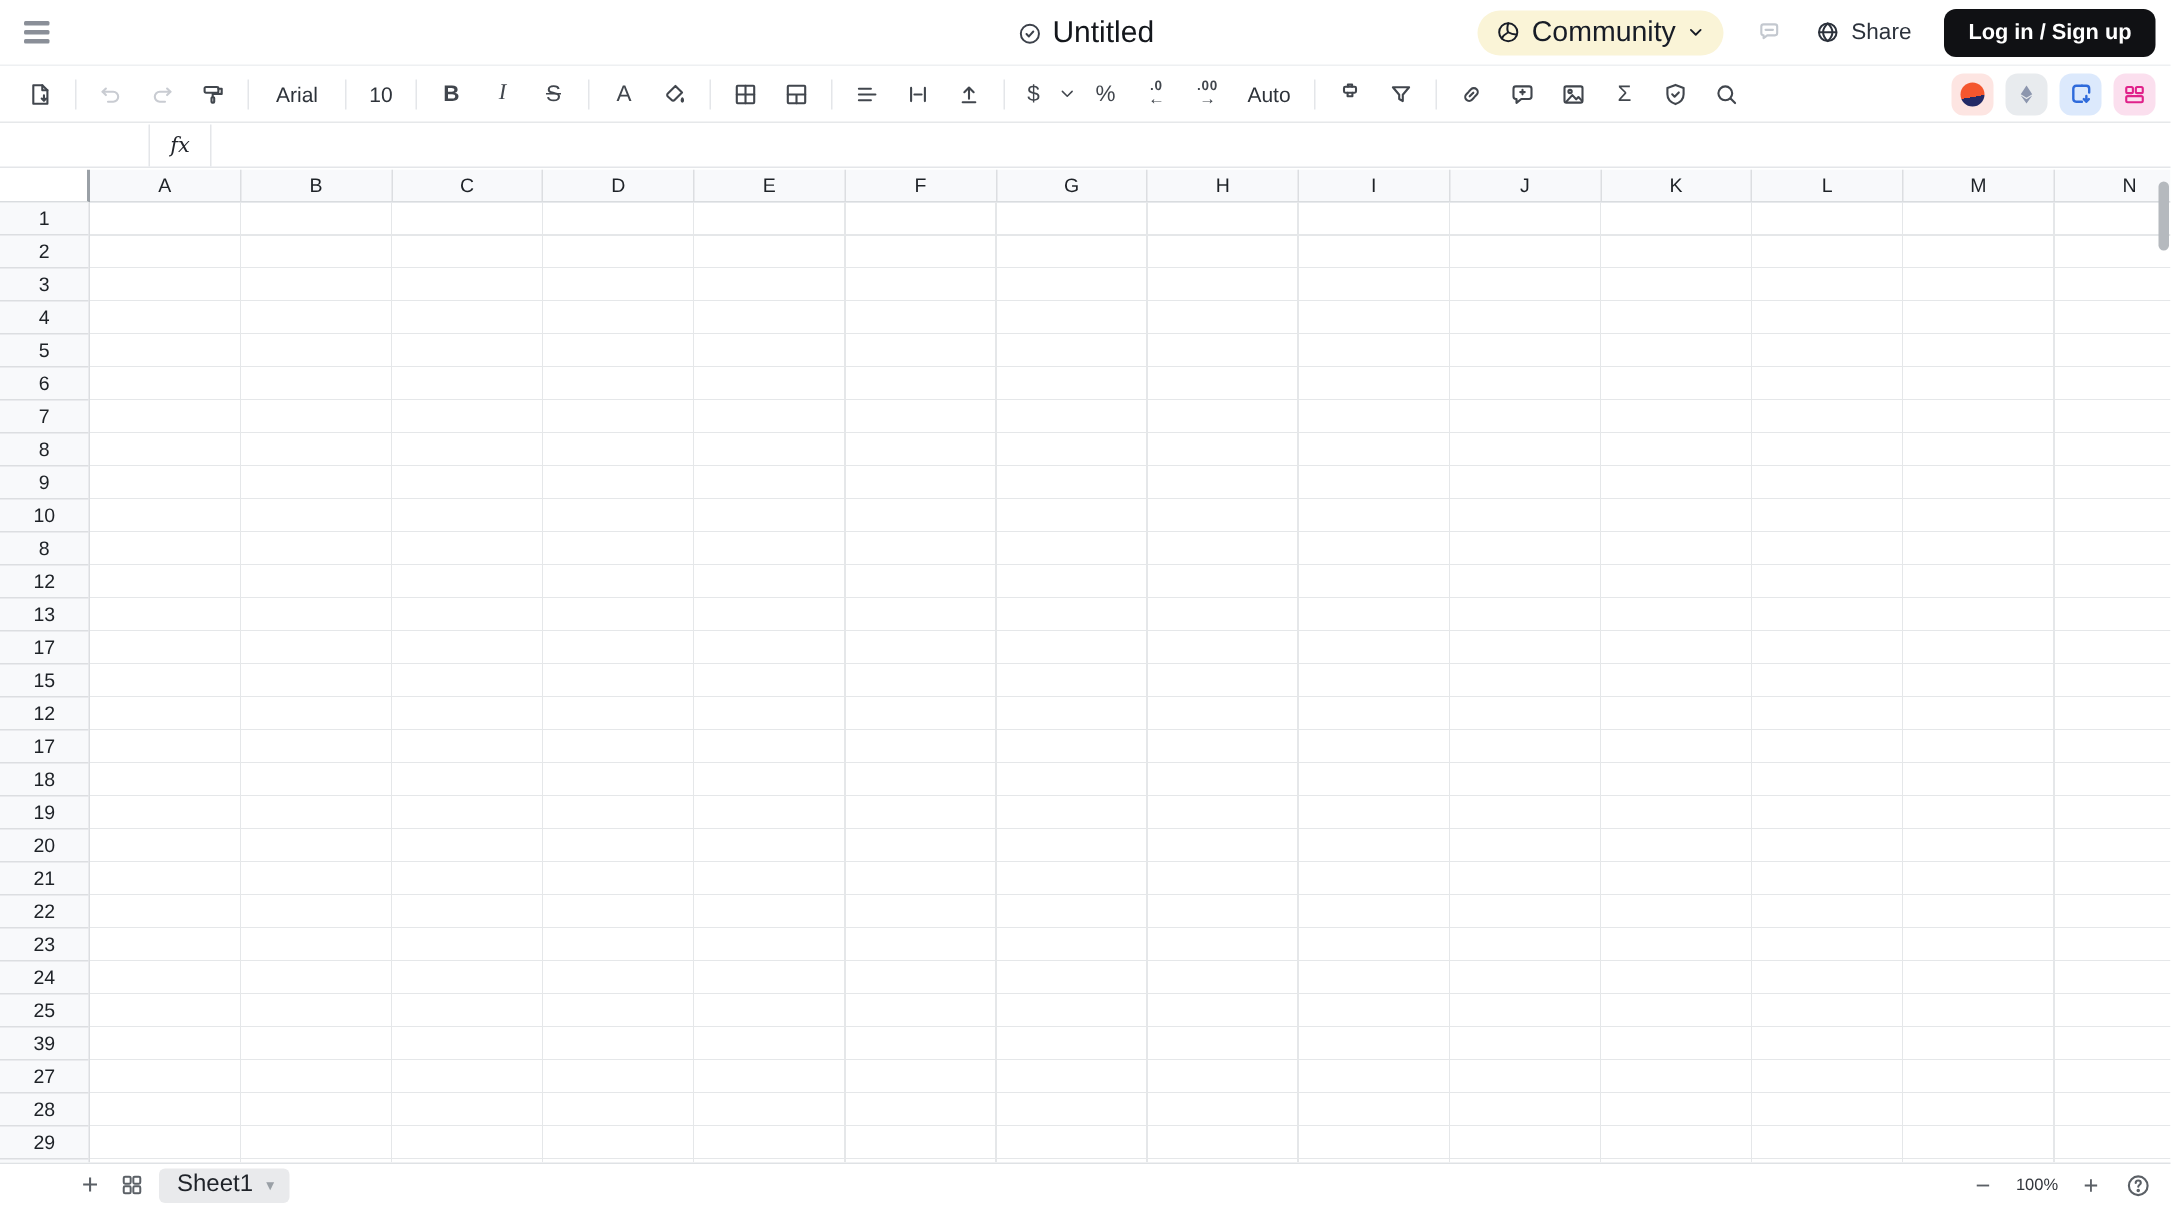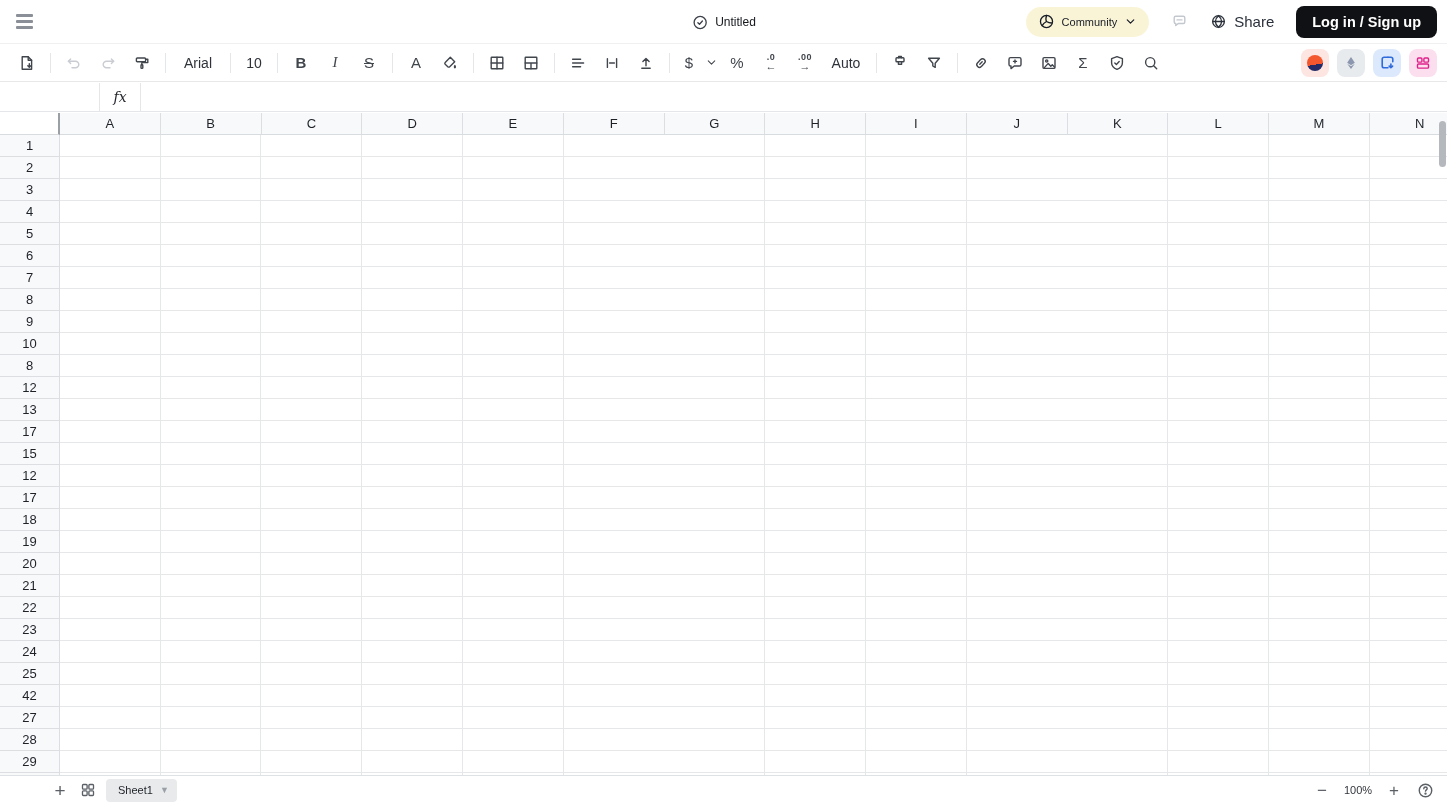--- a/index.html
+++ b/index.html
@@ -7,25 +7,25 @@
     font-family:"Liberation Sans","DejaVu Sans",sans-serif; color:#23262b; }
 
   
   .header { position:absolute; top:0; left:0; right:0; height:44px;
     border-bottom:1px solid #eef0f2; display:flex; align-items:center; padding:0 10px; }
   .hamburger { width:24px; height:24px; display:flex; flex-direction:column; justify-content:center; gap:3px; cursor:pointer; margin-left:6px; }
   .hamburger span { display:block; width:17px; height:3px; background:#8a8f98; border-radius:1px; }
   .title-wrap { position:absolute; left:50%; top:0; height:44px; transform:translateX(-50%);
     display:flex; align-items:center; gap:7px; }
   .title-wrap svg { stroke:#3c414a; }
-  .doc-title { font-size:12px; font-weight:500; color:#14171c; }
+  .doc-title { font-size:20px; font-weight:500; color:#14171c; }
   .header-right { margin-left:auto; display:flex; align-items:center; gap:22px; }
   .community-pill { display:flex; align-items:center; gap:7px; height:30px; padding:0 12px;
     background:#FAF4D7; border-radius:15px; cursor:pointer; }
-  .community-pill .label { font-size:11px; font-weight:500; color:#171c26; }
+  .community-pill .label { font-size:19px; font-weight:500; color:#171c26; }
   .icon-16 { width:17px; height:17px; }
   .share-btn { display:flex; align-items:center; gap:7px; cursor:pointer; }
   .share-btn .label { font-size:15px; color:#2b313b; }
   .login-btn { height:32px; padding:0 16px; background:#101114; color:#fff; border:none;
     border-radius:8px; font-size:14.5px; font-weight:700; cursor:pointer;
     font-family:"Liberation Sans",sans-serif; }
 
   
   .toolbar { position:absolute; top:44px; left:0; right:0; height:38px;
     border-bottom:1px solid #e6e8ea; display:flex; align-items:center; padding:0 10px; }
@@ -83,21 +83,21 @@
 
   
   .footer { position:absolute; bottom:0; left:0; right:0; height:29px; background:#fff;
     border-top:1px solid #dfe2e5; display:flex; align-items:center; padding:0 13px 0 48px; }
   .foot-btn { display:flex; align-items:center; justify-content:center; width:24px; height:24px;
     cursor:pointer; color:#5b6066; }
   .foot-btn svg { stroke:#5b6066; fill:none; stroke-width:1.5; stroke-linecap:round; }
   .add-sheet { font-size:19px; font-weight:400; line-height:1; margin-right:4px; }
   .sheet-tab { display:flex; align-items:center; gap:7px; height:23px; padding:0 8px 0 12px;
     background:#e9eaec; border-radius:4px; margin-left:6px; cursor:pointer; }
-  .sheet-tab .label { font-size:11px; color:#1f2329; }
+  .sheet-tab .label { font-size:16px; color:#1f2329; }
   .sheet-tab .chev { font-size:9px; color:#9aa0a6; }
   .footer-right { margin-left:auto; display:flex; align-items:center; gap:17px; }
   .zoom-glyph { font-size:17px; color:#5b6066; cursor:pointer; line-height:1; }
   .zoom-level { font-size:11px; color:#33373d; }
 </style>
 </head>
 <body>
 
 <div class="header">
   <div class="hamburger">
@@ -385,21 +385,21 @@
       <div class="row-h">12</div>
       <div class="row-h">17</div>
       <div class="row-h">18</div>
       <div class="row-h">19</div>
       <div class="row-h">20</div>
       <div class="row-h">21</div>
       <div class="row-h">22</div>
       <div class="row-h">23</div>
       <div class="row-h">24</div>
       <div class="row-h">25</div>
-      <div class="row-h">42</div>
+      <div class="row-h">39</div>
       <div class="row-h">27</div>
       <div class="row-h">28</div>
       <div class="row-h">29</div>
     </div>
   <div class="cells"></div>
   <div class="vscroll"></div>
 </div>
 
 <div class="footer">
   <div class="foot-btn add-sheet">+</div>

